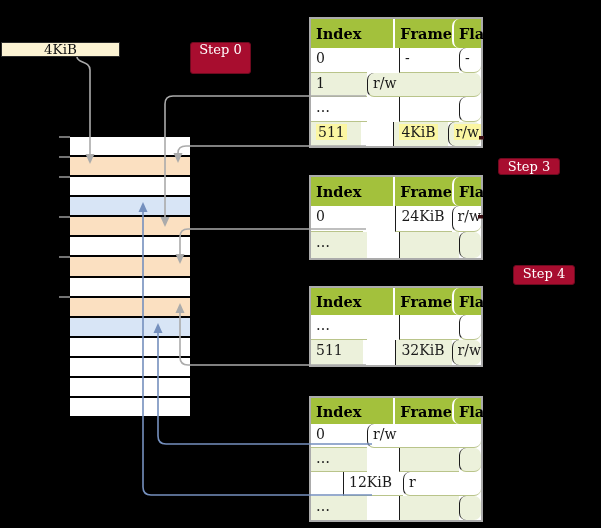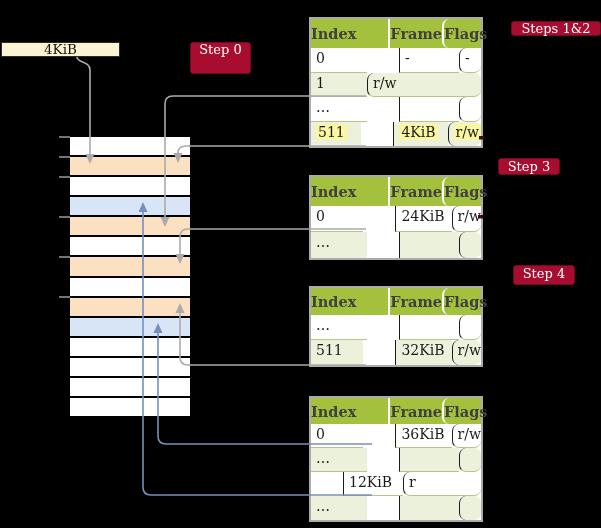--- a/index.html
+++ b/index.html
@@ -27,22 +27,22 @@
   .mrow.white{background:var(--frame-white);}
   .mrow.orange{background:var(--frame-orange);}
   .mrow.blue{background:var(--frame-blue);}
 
   
   .ptable{position:absolute;left:309px;width:174px;border:2px solid var(--border-gray);
     box-sizing:border-box;background:#fff;}
   #t1{top:17px;} #t2{top:175px;} #t3{top:286px;} #t4{top:396px;}
   .thead{display:flex;height:29px;background:var(--header-green);}
   #t3 .thead{height:27px;} #t4 .thead{height:26px;}
-  .hcell{display:flex;align-items:center;box-sizing:border-box;
-    color:#404040;font-weight:bold;font-size:14.5px;}
+  .hcell{display:flex;align-items:center;box-sizing:border-box;padding-left:5px;
+    color:#000000;font-weight:bold;font-size:14.5px;}
   .hcell.c1,.hcell.c2{border-left:2px solid #fff;}
   .trow{display:flex;height:24.5px;}
   #t2 .trow{height:26px;} #t3 .trow{height:25px;} #t4 .trow{height:24px;}
   .trow.shade .cell{background:var(--cell-green);}
   .cell{box-sizing:border-box;padding:2px 0 0 5px;font-size:14px;color:var(--text-dark);
     background:#fff;border-bottom:1px solid var(--row-sep-green);}
   .trow:last-child .cell{border-bottom:none;}
   .cell.c1,.cell.c2{border-left:1.5px solid #1b1b1b;}
   .c0{width:56px;} .c1{width:60px;margin-left:32px;} .c2{flex:1 1 auto;border-radius:7px;}
   .hl{background:var(--highlight-yellow);padding:0 2px;}
@@ -57,21 +57,20 @@
   .dash{fill:var(--dash-dark);}
 </style>
 </head>
 <body>
 
 <div id="canvas">
 
   <div id="pointer-box">4KiB</div>
 
   <div class="badge" id="badge-step0">Step 0</div>
-  <div class="badge" id="badge-steps12">Steps 1&amp;2</div>
   <div class="badge" id="badge-step3">Step 3</div>
   <div class="badge" id="badge-step4">Step 4</div>
 
   <div id="memory">
       <div class="mrow white"></div>
       <div class="mrow orange"></div>
       <div class="mrow white"></div>
       <div class="mrow blue"></div>
       <div class="mrow orange"></div>
       <div class="mrow white"></div>
@@ -146,21 +145,20 @@
       </div>
     </div>
   <div class="ptable" id="t4">
       <div class="thead">
         <div class="hcell c0">Index</div>
         <div class="hcell c1">Frame</div>
         <div class="hcell c2">Flags</div>
       </div>
       <div class="trow">
         <div class="cell c0">0</div>
-        <div class="cell c1">36KiB</div>
         <div class="cell c2">r/w</div>
       </div>
       <div class="trow shade">
         <div class="cell c0">…</div>
         <div class="cell c1"></div>
         <div class="cell c2"></div>
       </div>
       <div class="trow">
         <div class="cell c1">12KiB</div>
         <div class="cell c2">r</div>

